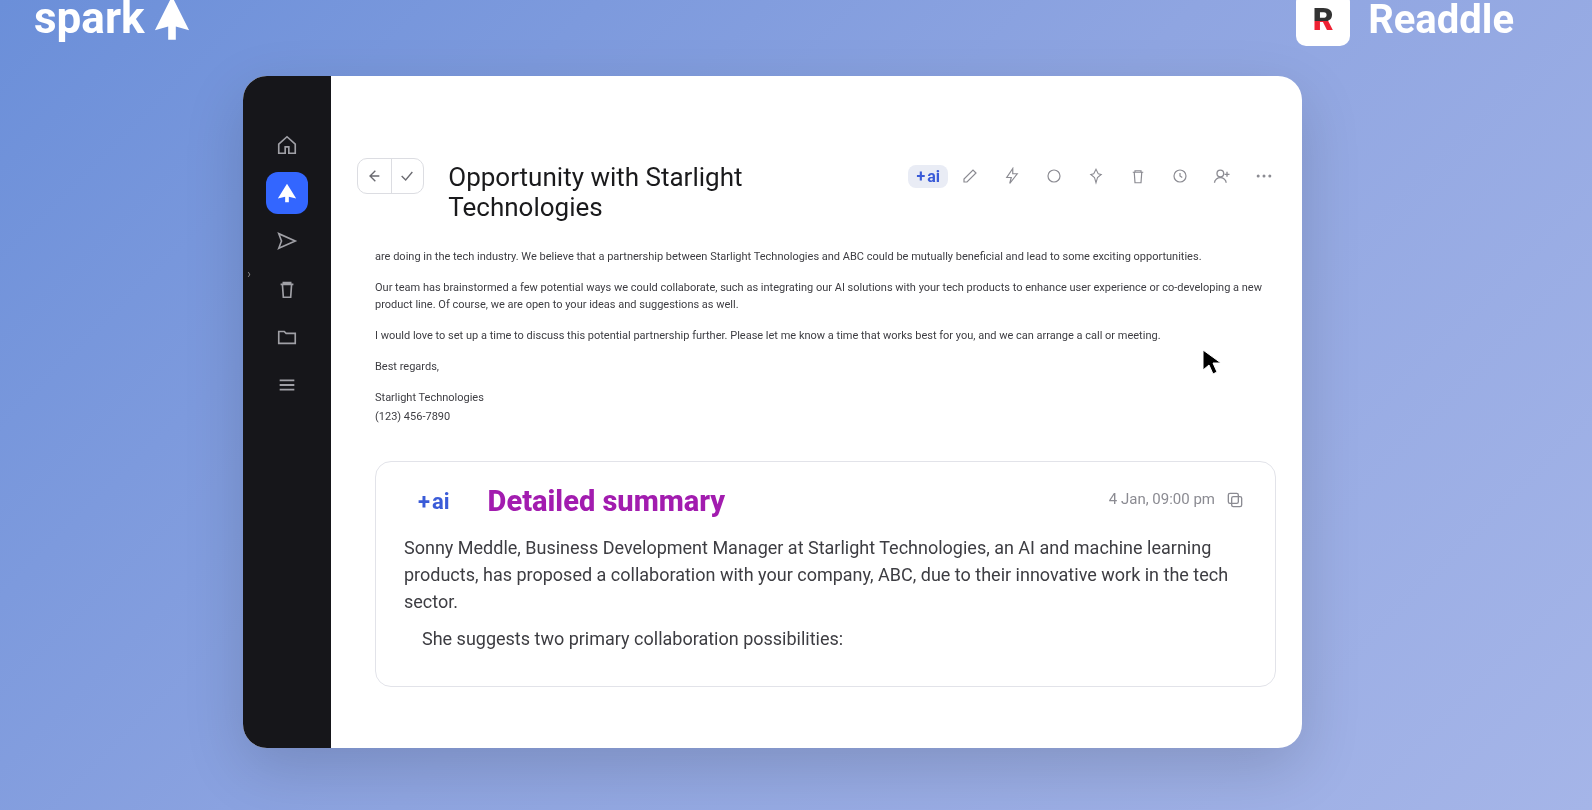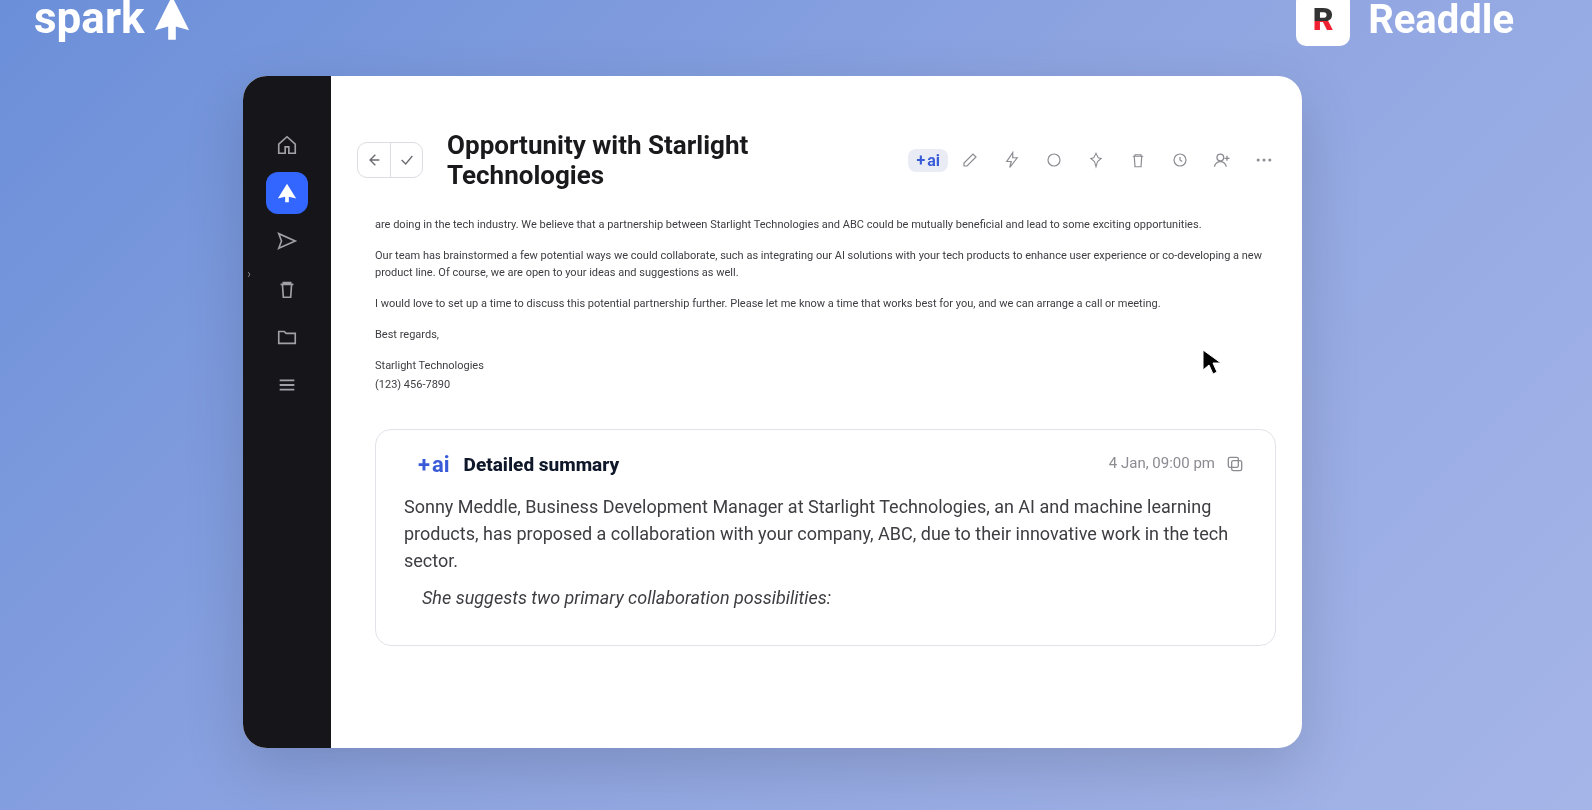--- a/index.html
+++ b/index.html
@@ -72,21 +72,21 @@
   }
   .nav-group {
     display: flex; border: 1px solid #dcdde2; border-radius: 10px; overflow: hidden;
   }
   .nav-btn {
     width: 34px; height: 34px; display:flex; align-items:center; justify-content:center;
     color: #6a6a70; cursor:pointer;
   }
   .nav-btn + .nav-btn { border-left: 1px solid #dcdde2; }
   .subject {
-    font-size: 26px; font-weight: 700; color: #1a1a1c; margin-left: 14px;
+    font-size: 26px; font-weight: 400; color: #1a1a1c; margin-left: 14px; margin-top: 32px;
   }
   .ai-badge {
     margin-left: 14px;
     background: #e9ecf5; border-radius: 8px; padding: 2px 8px;
     color: #3a5bd8; font-weight: 700; font-size: 16px;
     display:inline-flex;align-items:center;gap:2px;
   }
   .toolbar { margin-left: auto; display:flex; gap: 18px; align-items:center; color:#8b8b92; }
   .toolbar .tb-btn { width:24px;height:24px;display:flex;align-items:center;justify-content:center;cursor:pointer; }
   .email-body {
@@ -94,26 +94,26 @@
     color: #3d3d42; font-size: 11px; line-height: 1.55;
   }
   .email-body p { margin-bottom: 14px; }
   .summary-card {
     margin: 22px 26px 20px 44px;
     border: 1px solid #e2e3e9; border-radius: 16px;
     padding: 22px 28px 24px 28px;
     background: #fff;
   }
   .summary-head { display:flex; align-items:center; gap:14px; margin-bottom:16px; }
-  .summary-title { font-size: 19px; font-weight: 800; color: #0f172a; }
+  .summary-title { font-size: 29px; font-weight: 800; color: #a21caf; margin-left: 24px; }
   .summary-time { margin-left:auto; color:#8b8b92; font-size:15px; display:flex;align-items:flex-start;gap:10px; }
   .summary-time .copy-btn { width:22px;height:22px;cursor:pointer;color:#8b8b92; }
   .summary-body { color:#3d3d42; font-size:18px; line-height:1.5; }
   .summary-body p { margin-bottom: 10px; }
-  .summary-body .indent { padding-left: 18px; font-style: italic; }
+  .summary-body .indent { padding-left: 18px; }
   .cursor-pointer {
     position:absolute; left: 958px; top: 272px; width:22px;height:28px;
     pointer-events:none;
   }
 </style>
 </head>
 <body>
 
 <div class="logo-spark">
   <span>spark</span>

